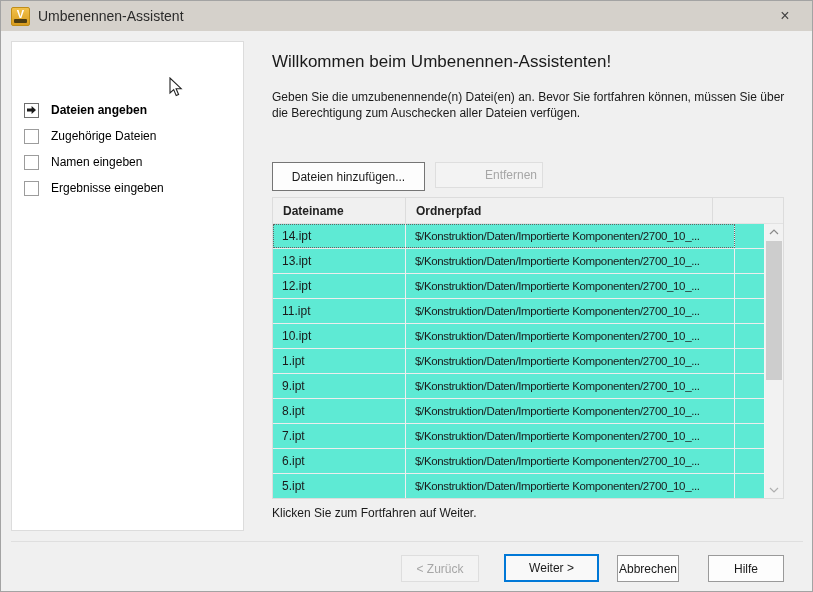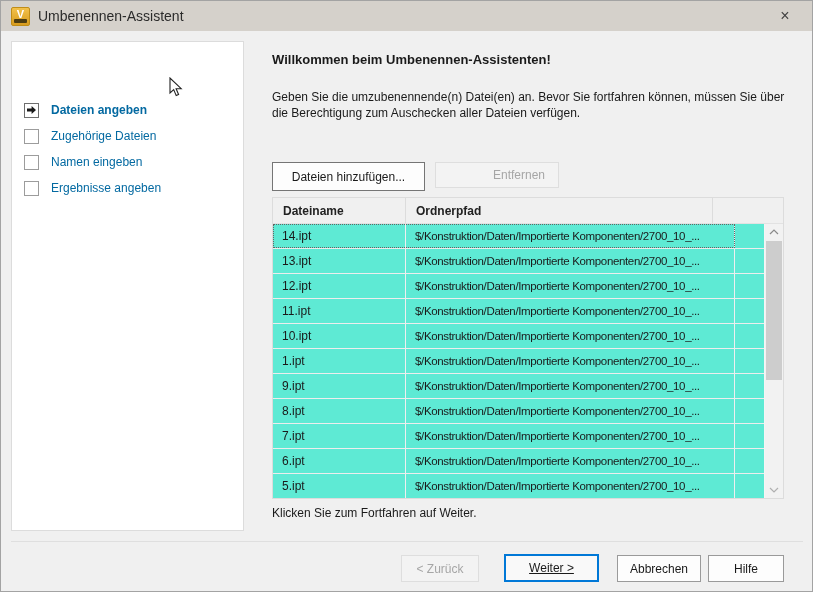--- a/index.html
+++ b/index.html
@@ -40,39 +40,39 @@
   .sidebar {
     position:absolute; left:10px; top:40px; width:233px; height:490px;
     background:#ffffff; border:1px solid #dcdcdc;
   }
   .step { position:absolute; left:12px; height:16px; display:flex; align-items:center; }
   .step-ico {
     width:15px; height:15px; background:#fff; border:1px solid #9c9c9c;
     margin-right:12px; flex:0 0 auto; display:flex; align-items:center; justify-content:center;
   }
   .step-ico.current { border:1px solid #6e6e6e; }
-  .step-label { color:#0369a1; white-space:nowrap; }
+  .step-label { color:#000000; white-space:nowrap; }
   .step.active .step-label { font-weight:bold; }
 
   
   .cursor { position:absolute; left:168px; top:76px; z-index:50; }
 
   
-  .heading { position:absolute; left:271px; top:51px; font-weight:bold; font-size:13px; color:#1a1a1a; }
+  .heading { position:absolute; left:271px; top:51px; font-weight:normal; font-size:17px; color:#1a1a1a; }
   .desc { position:absolute; left:271px; top:88px; width:516px; line-height:16px; color:#1a1a1a; }
 
   .btn {
     display:flex; align-items:center; justify-content:center;
     background:#fdfdfd; border:1px solid #757575; color:#1a1a1a;
     font-family:inherit; font-size:12px; cursor:default; white-space:nowrap;
   }
   .btn.disabled { background:#f3f3f3; border-color:#dedede; color:#a6a6a6; }
 
   .add-btn   { position:absolute; left:271px; top:161px; width:153px; height:29px;text-align:right; }
-  .remove-btn{ position:absolute; left:434px; top:161px; width:124px; height:26px;padding-left:44px; }
+  .remove-btn{ position:absolute; left:434px; top:161px; width:108px; height:26px;padding-left:44px; }
 
   
   .table {
     position:absolute; left:271px; top:196px; width:512px; height:302px;
     background:#ffffff; border:1px solid #dcdcdc;text-align:right;
   }
   .thead {
     display:flex; height:26px; background:#f0f0f0; border-bottom:1px solid #e2e2e2;
     align-items:stretch;
   }
@@ -103,22 +103,22 @@
   }
   .scroll-arrow.up { top:0; } .scroll-arrow.down { bottom:0; }
   .thumb { position:absolute; left:1px; right:1px; top:17px; height:139px; background:#cdcdcd; }
 
   .hint { position:absolute; left:271px; top:505px; color:#1a1a1a; }
 
   
   .footer-sep { position:absolute; left:10px; top:540px; width:792px; height:1px; background:#dfdfdf; }
   .back-btn   { position:absolute; left:400px; top:554px; width:78px; height:27px; }
   .next-btn   { position:absolute; left:503px; top:553px; width:95px; height:28px;
-                border:2px solid #0078d7; background:#f9f9f9;text-decoration:underline; }
-  .cancel-btn { position:absolute; left:616px; top:554px; width:84px; height:27px; border-color:#9a9a9a; }
+                border:2px solid #0078d7; background:#f9f9f9; }
+  .cancel-btn { position:absolute; left:616px; top:554px; width:62px; height:27px; border-color:#9a9a9a; }
   .help-btn   { position:absolute; left:707px; top:554px; width:76px; height:27px; border-color:#9a9a9a; }
 </style>
 </head>
 <body>
 
 <div class="window">
 
   <div class="titlebar">
     <div class="app-icon">
       <div class="v">V</div>
@@ -140,21 +140,21 @@
     <div class="step" style="top:86px;">
       <span class="step-ico"></span>
       <span class="step-label">Zugehörige Dateien</span>
     </div>
     <div class="step" style="top:112px;">
       <span class="step-ico"></span>
       <span class="step-label">Namen eingeben</span>
     </div>
     <div class="step" style="top:138px;">
       <span class="step-ico"></span>
-      <span class="step-label">Ergebnisse angeben</span>
+      <span class="step-label">Ergebnisse eingeben</span>
     </div>
   </div>
 
   <div class="cursor">
     <svg width="14" height="21" viewBox="0 0 14 21">
       <path d="M1 1 L1 16 L4.7 12.6 L7.2 18.6 L9.6 17.5 L7.1 11.7 L12.2 11.7 Z" fill="#ffffff" stroke="#222222" stroke-width="1.1"></path>
     </svg>
   </div>
 
   <div class="heading">Willkommen beim Umbenennen-Assistenten!</div>

